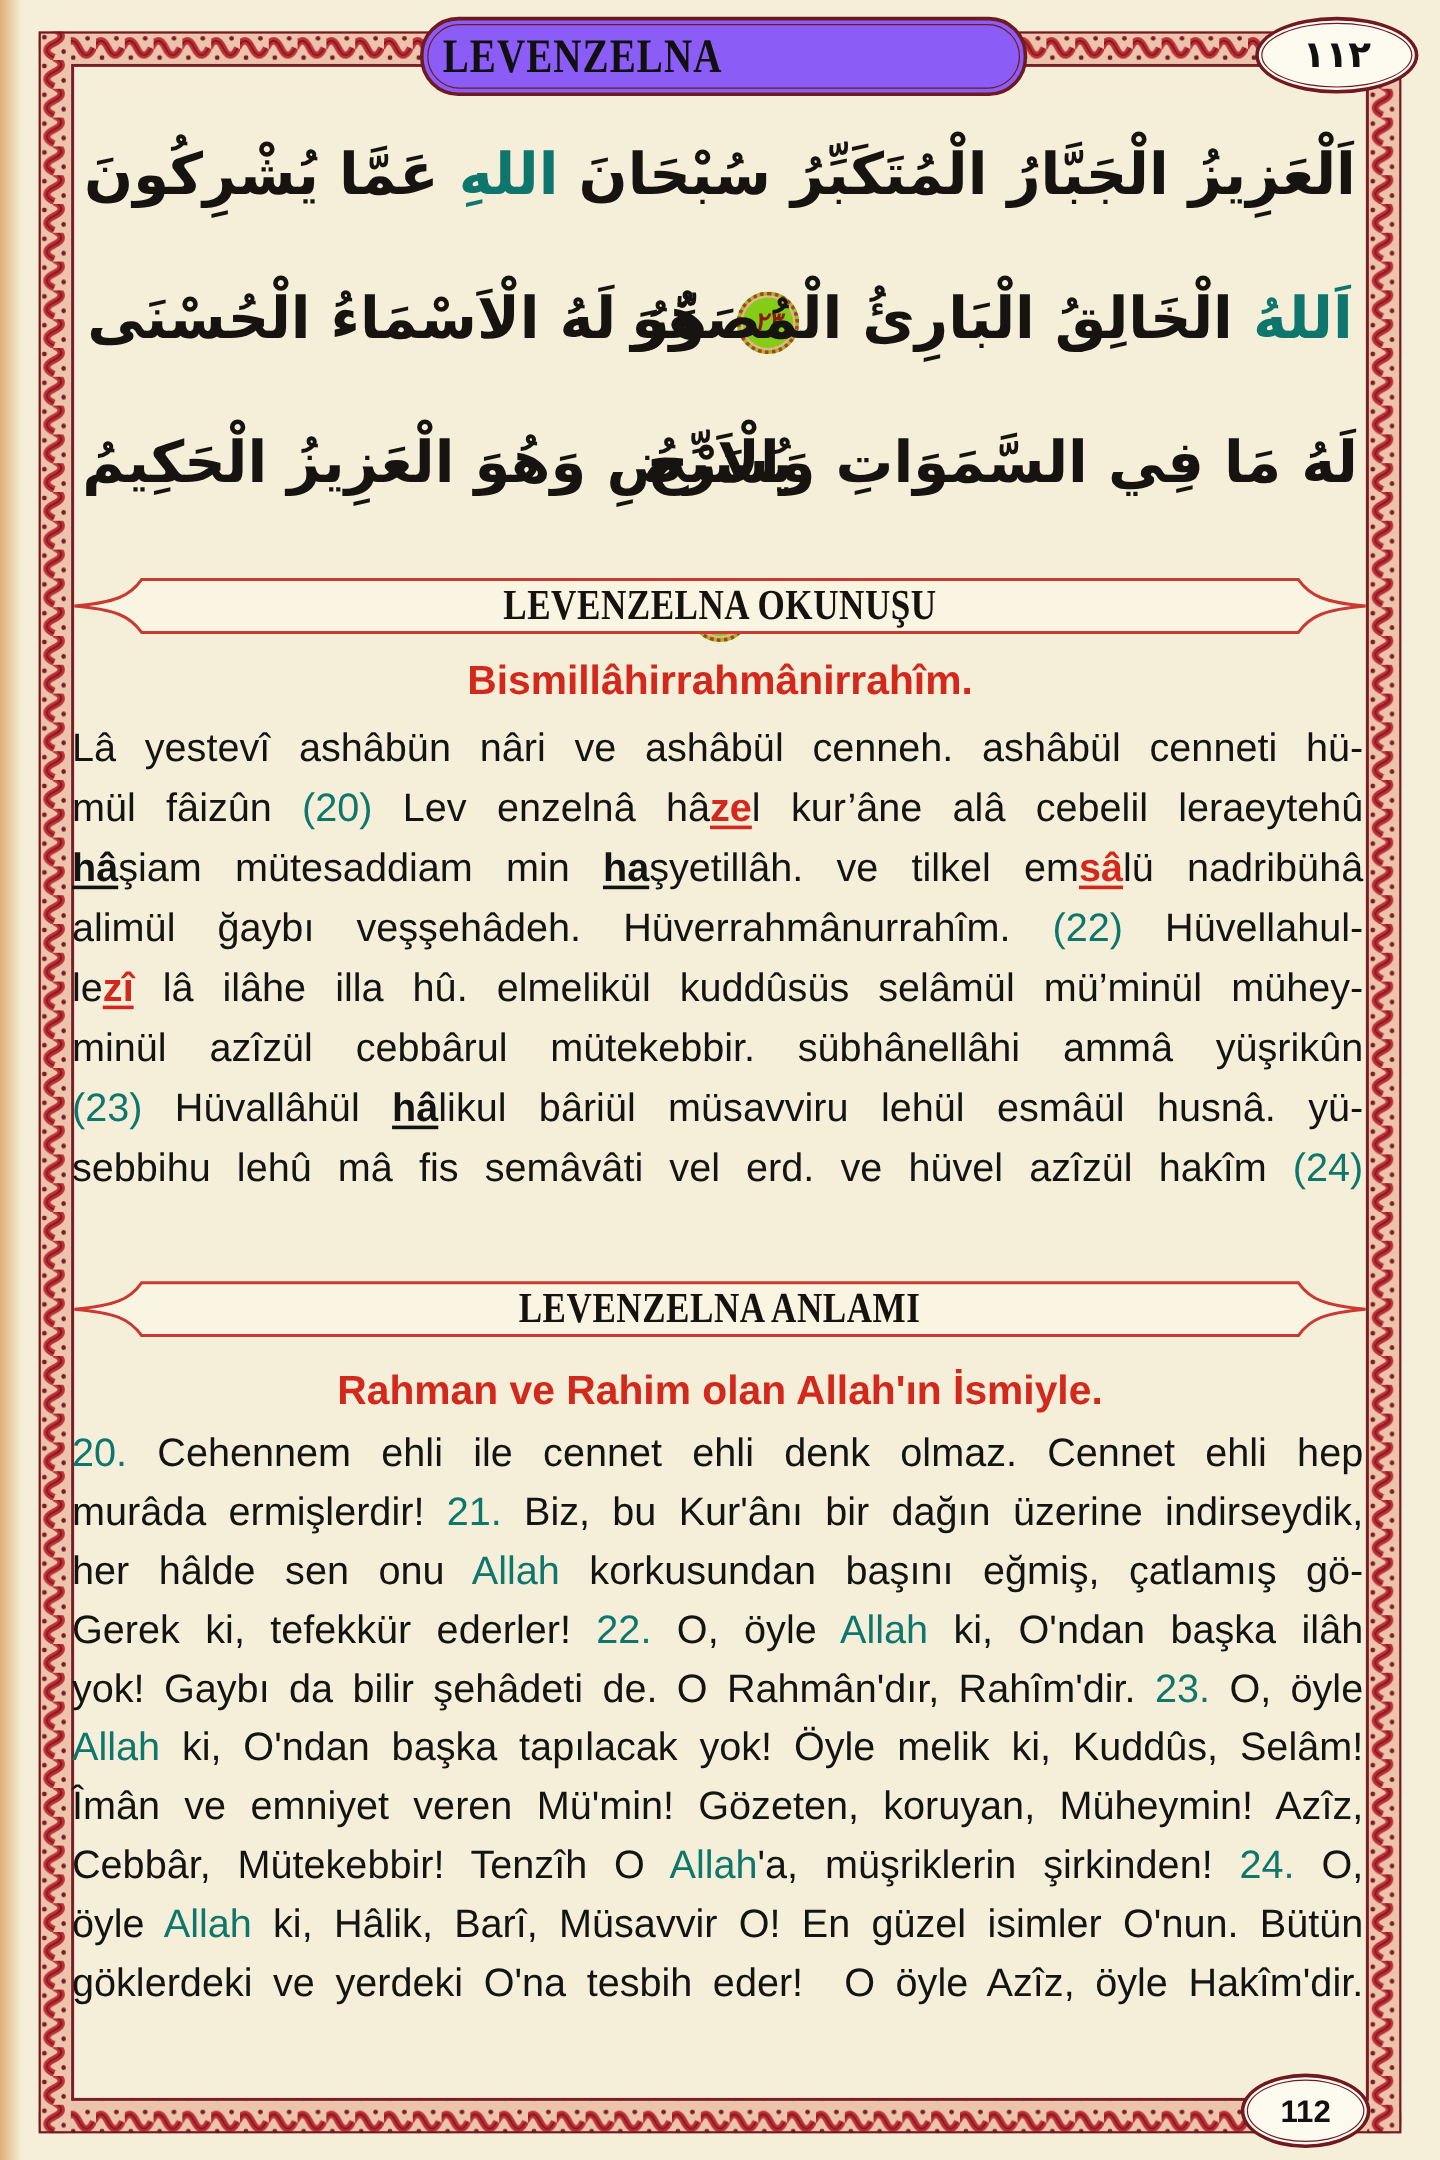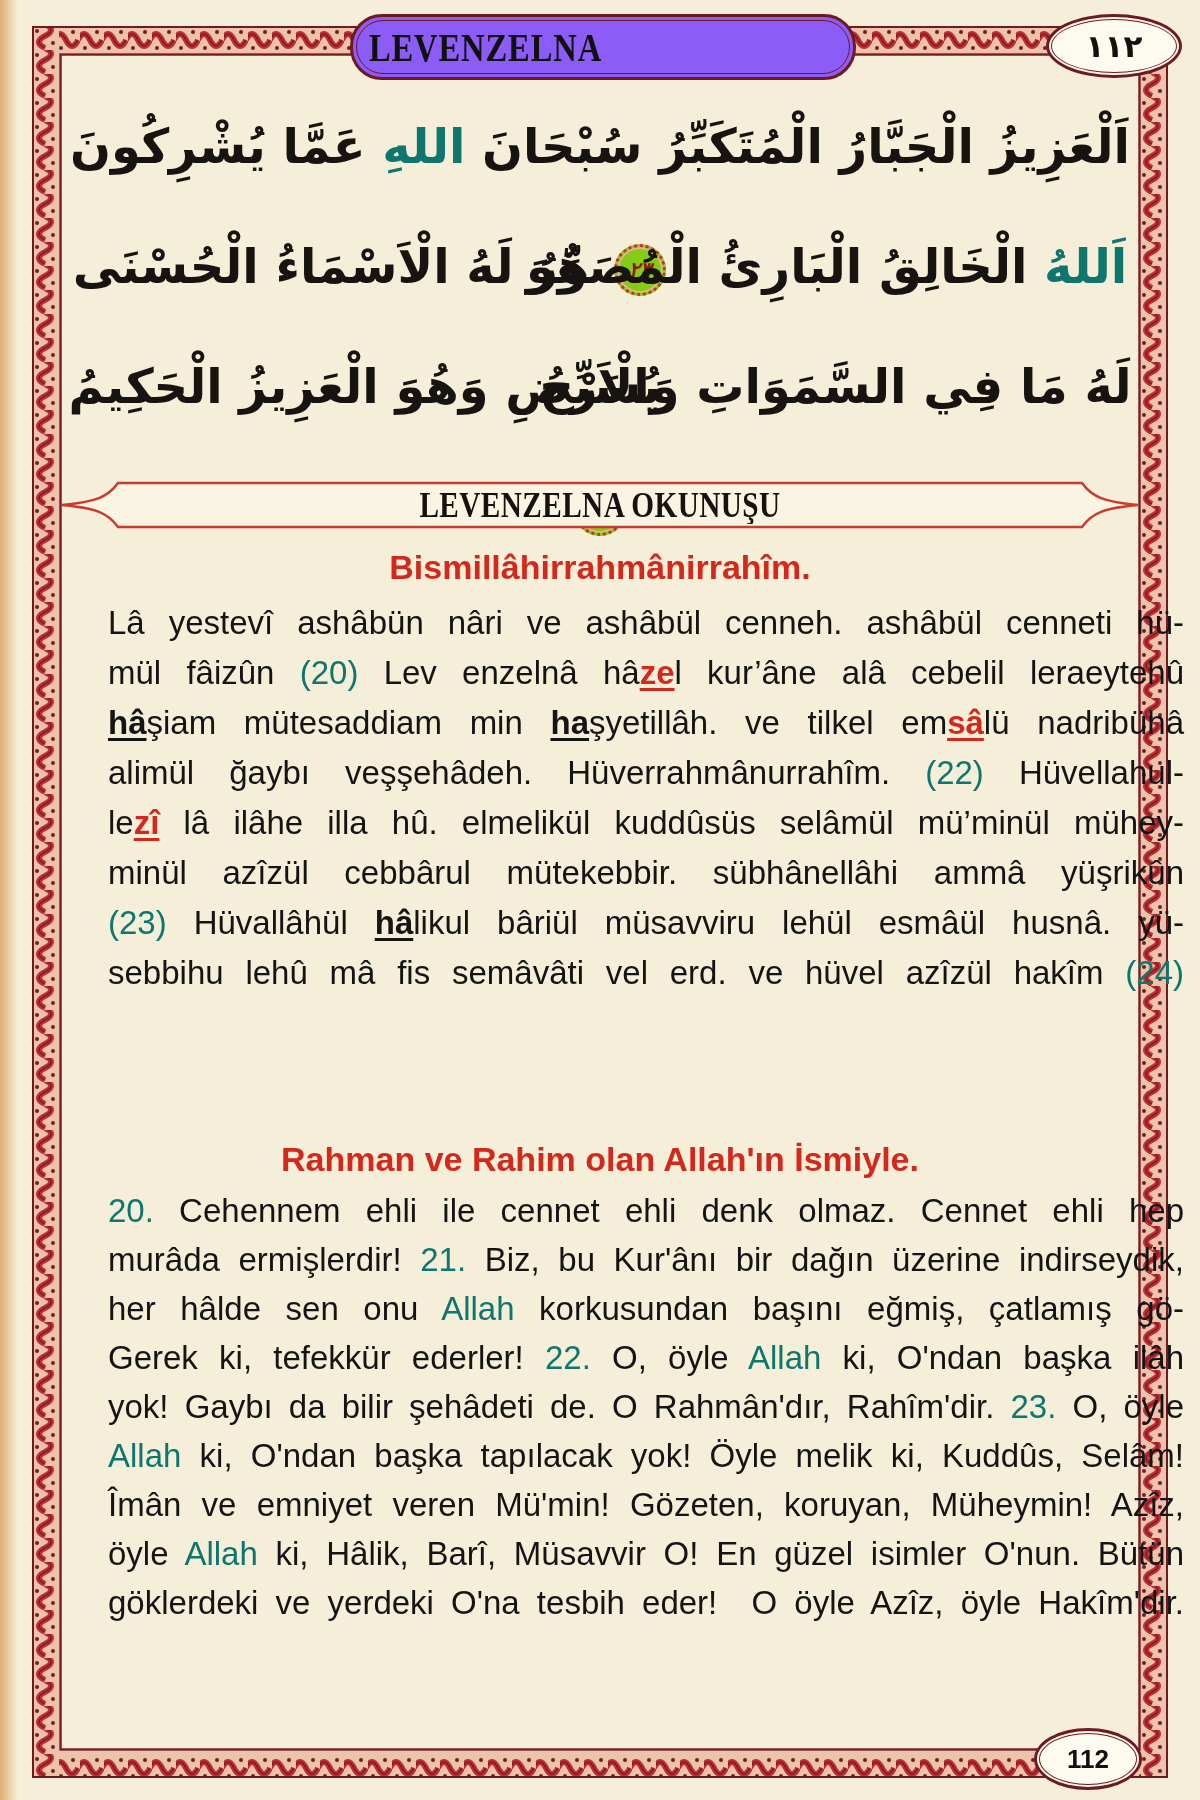--- a/index.html
+++ b/index.html
@@ -44,21 +44,21 @@
   .banner{position:absolute;left:56px;width:1088px;height:58px;}
   .banner svg{position:absolute;inset:0;}
   .banner-label{position:absolute;inset:0;display:flex;align-items:center;justify-content:center;}
   .banner-label span{font-family:"Liberation Serif",serif;font-weight:bold;font-size:34px;
     letter-spacing:.5px;transform:scaleX(.86) scaleY(1.05);color:#15120f;white-space:nowrap;}
 
   .bismillah{position:absolute;left:0;width:1200px;text-align:center;
     font-weight:bold;font-size:34px;color:#d3291d;}
 
   
-  .para{position:absolute;left:60px;width:1076px;margin-left:48px;}
+  .para{position:absolute;left:60px;width:1076px;}
   .latin-line{text-align:justify;text-align-last:justify;font-size:33px;color:#141414;}
   .para-reading .latin-line{line-height:50px;height:50px;}
   .para-meaning .latin-line{line-height:49px;height:49px;}
   .seg{white-space:pre-wrap;}
   .seg-red{color:#0f766e;}
   .seg-ru{color:#d3291d;font-weight:bold;text-decoration:underline;
     text-decoration-color:#d3291d;text-decoration-thickness:3px;text-underline-offset:4px;}
   .seg-bu{font-weight:bold;text-decoration:underline;
     text-decoration-thickness:3px;text-underline-offset:4px;}
 </style>
@@ -119,29 +119,38 @@
       <div class="latin-line"><span class="seg">Lâ yestevî ashâbün nâri ve ashâbül cenneh. ashâbül cenneti hü-</span></div>
       <div class="latin-line"><span class="seg">mül fâizûn </span><span class="seg seg-red">(20)</span><span class="seg"> Lev enzelnâ hâ</span><span class="seg seg-ru">ze</span><span class="seg">l kur’âne alâ cebelil leraeytehû</span></div>
       <div class="latin-line"><span class="seg seg-bu">hâ</span><span class="seg">şiam mütesaddiam min </span><span class="seg seg-bu">ha</span><span class="seg">şyetillâh. ve tilkel em</span><span class="seg seg-ru">sâ</span><span class="seg">lü nadribühâ</span></div>
       <div class="latin-line"><span class="seg">alimül ğaybı veşşehâdeh. Hüverrahmânurrahîm. </span><span class="seg seg-red">(22)</span><span class="seg"> Hüvellahul-</span></div>
       <div class="latin-line"><span class="seg">le</span><span class="seg seg-ru">zî</span><span class="seg"> lâ ilâhe illa hû. elmelikül kuddûsüs selâmül mü’minül mühey-</span></div>
       <div class="latin-line"><span class="seg">minül azîzül cebbârul mütekebbir. sübhânellâhi ammâ yüşrikûn</span></div>
       <div class="latin-line"><span class="seg seg-red">(23)</span><span class="seg"> Hüvallâhül </span><span class="seg seg-bu">hâ</span><span class="seg">likul bâriül müsavviru lehül esmâül husnâ. yü-</span></div>
       <div class="latin-line"><span class="seg">sebbihu lehû mâ fis semâvâti vel erd. ve hüvel azîzül hakîm </span><span class="seg seg-red">(24)</span></div>
     </div>
 
+  <div class="banner" style="top:1062px">
+    <svg viewBox="0 0 1088 58">
+      <path d="M6,29 C40,26 52,21 62,7 L1026,7 C1036,21 1048,26 1082,29 C1048,32 1036,37 1026,51 L62,51 C52,37 40,32 6,29 Z" fill="#faf5e2" stroke="#c93a31" stroke-width="2.5"></path>
+    </svg>
+    <div class="banner-label">
+      <span>LEVENZELNA ANLAMI</span>
+    </div>
+  </div>
   <div class="bismillah" style="top:1140px">Rahman ve Rahim olan Allah'ın İsmiyle.</div>
   <div class="para para-meaning" style="top:1186px">
       <div class="latin-line"><span class="seg seg-red">20.</span><span class="seg"> Cehennem ehli ile cennet ehli denk olmaz. Cennet ehli hep</span></div>
       <div class="latin-line"><span class="seg">murâda ermişlerdir! </span><span class="seg seg-red">21.</span><span class="seg"> Biz, bu Kur'ânı bir dağın üzerine indirseydik,</span></div>
       <div class="latin-line"><span class="seg">her hâlde sen onu </span><span class="seg seg-red">Allah</span><span class="seg"> korkusundan başını eğmiş, çatlamış gö-</span></div>
       <div class="latin-line"><span class="seg">Gerek ki, tefekkür ederler! </span><span class="seg seg-red">22.</span><span class="seg"> O, öyle </span><span class="seg seg-red">Allah</span><span class="seg"> ki, O'ndan başka ilâh</span></div>
       <div class="latin-line"><span class="seg">yok! Gaybı da bilir şehâdeti de. O Rahmân'dır, Rahîm'dir. </span><span class="seg seg-red">23.</span><span class="seg"> O, öyle</span></div>
       <div class="latin-line"><span class="seg seg-red">Allah</span><span class="seg"> ki, O'ndan başka tapılacak yok! Öyle melik ki, Kuddûs, Selâm!</span></div>
       <div class="latin-line"><span class="seg">Îmân ve emniyet veren Mü'min! Gözeten, koruyan, Müheymin! Azîz,</span></div>
+      <div class="latin-line"><span class="seg">Cebbâr, Mütekebbir! Tenzîh O </span><span class="seg seg-red">Allah</span><span class="seg">'a, müşriklerin şirkinden! </span><span class="seg seg-red">24.</span><span class="seg"> O,</span></div>
       <div class="latin-line"><span class="seg">öyle </span><span class="seg seg-red">Allah</span><span class="seg"> ki, Hâlik, Barî, Müsavvir O! En güzel isimler O'nun. Bütün</span></div>
       <div class="latin-line"><span class="seg">göklerdeki ve yerdeki O'na tesbih eder!  O öyle Azîz, öyle Hakîm'dir.</span></div>
     </div>
 
   <div class="badge badge-bottom">
     <span>112</span>
   </div>
 </div>
 
 </body></html>

